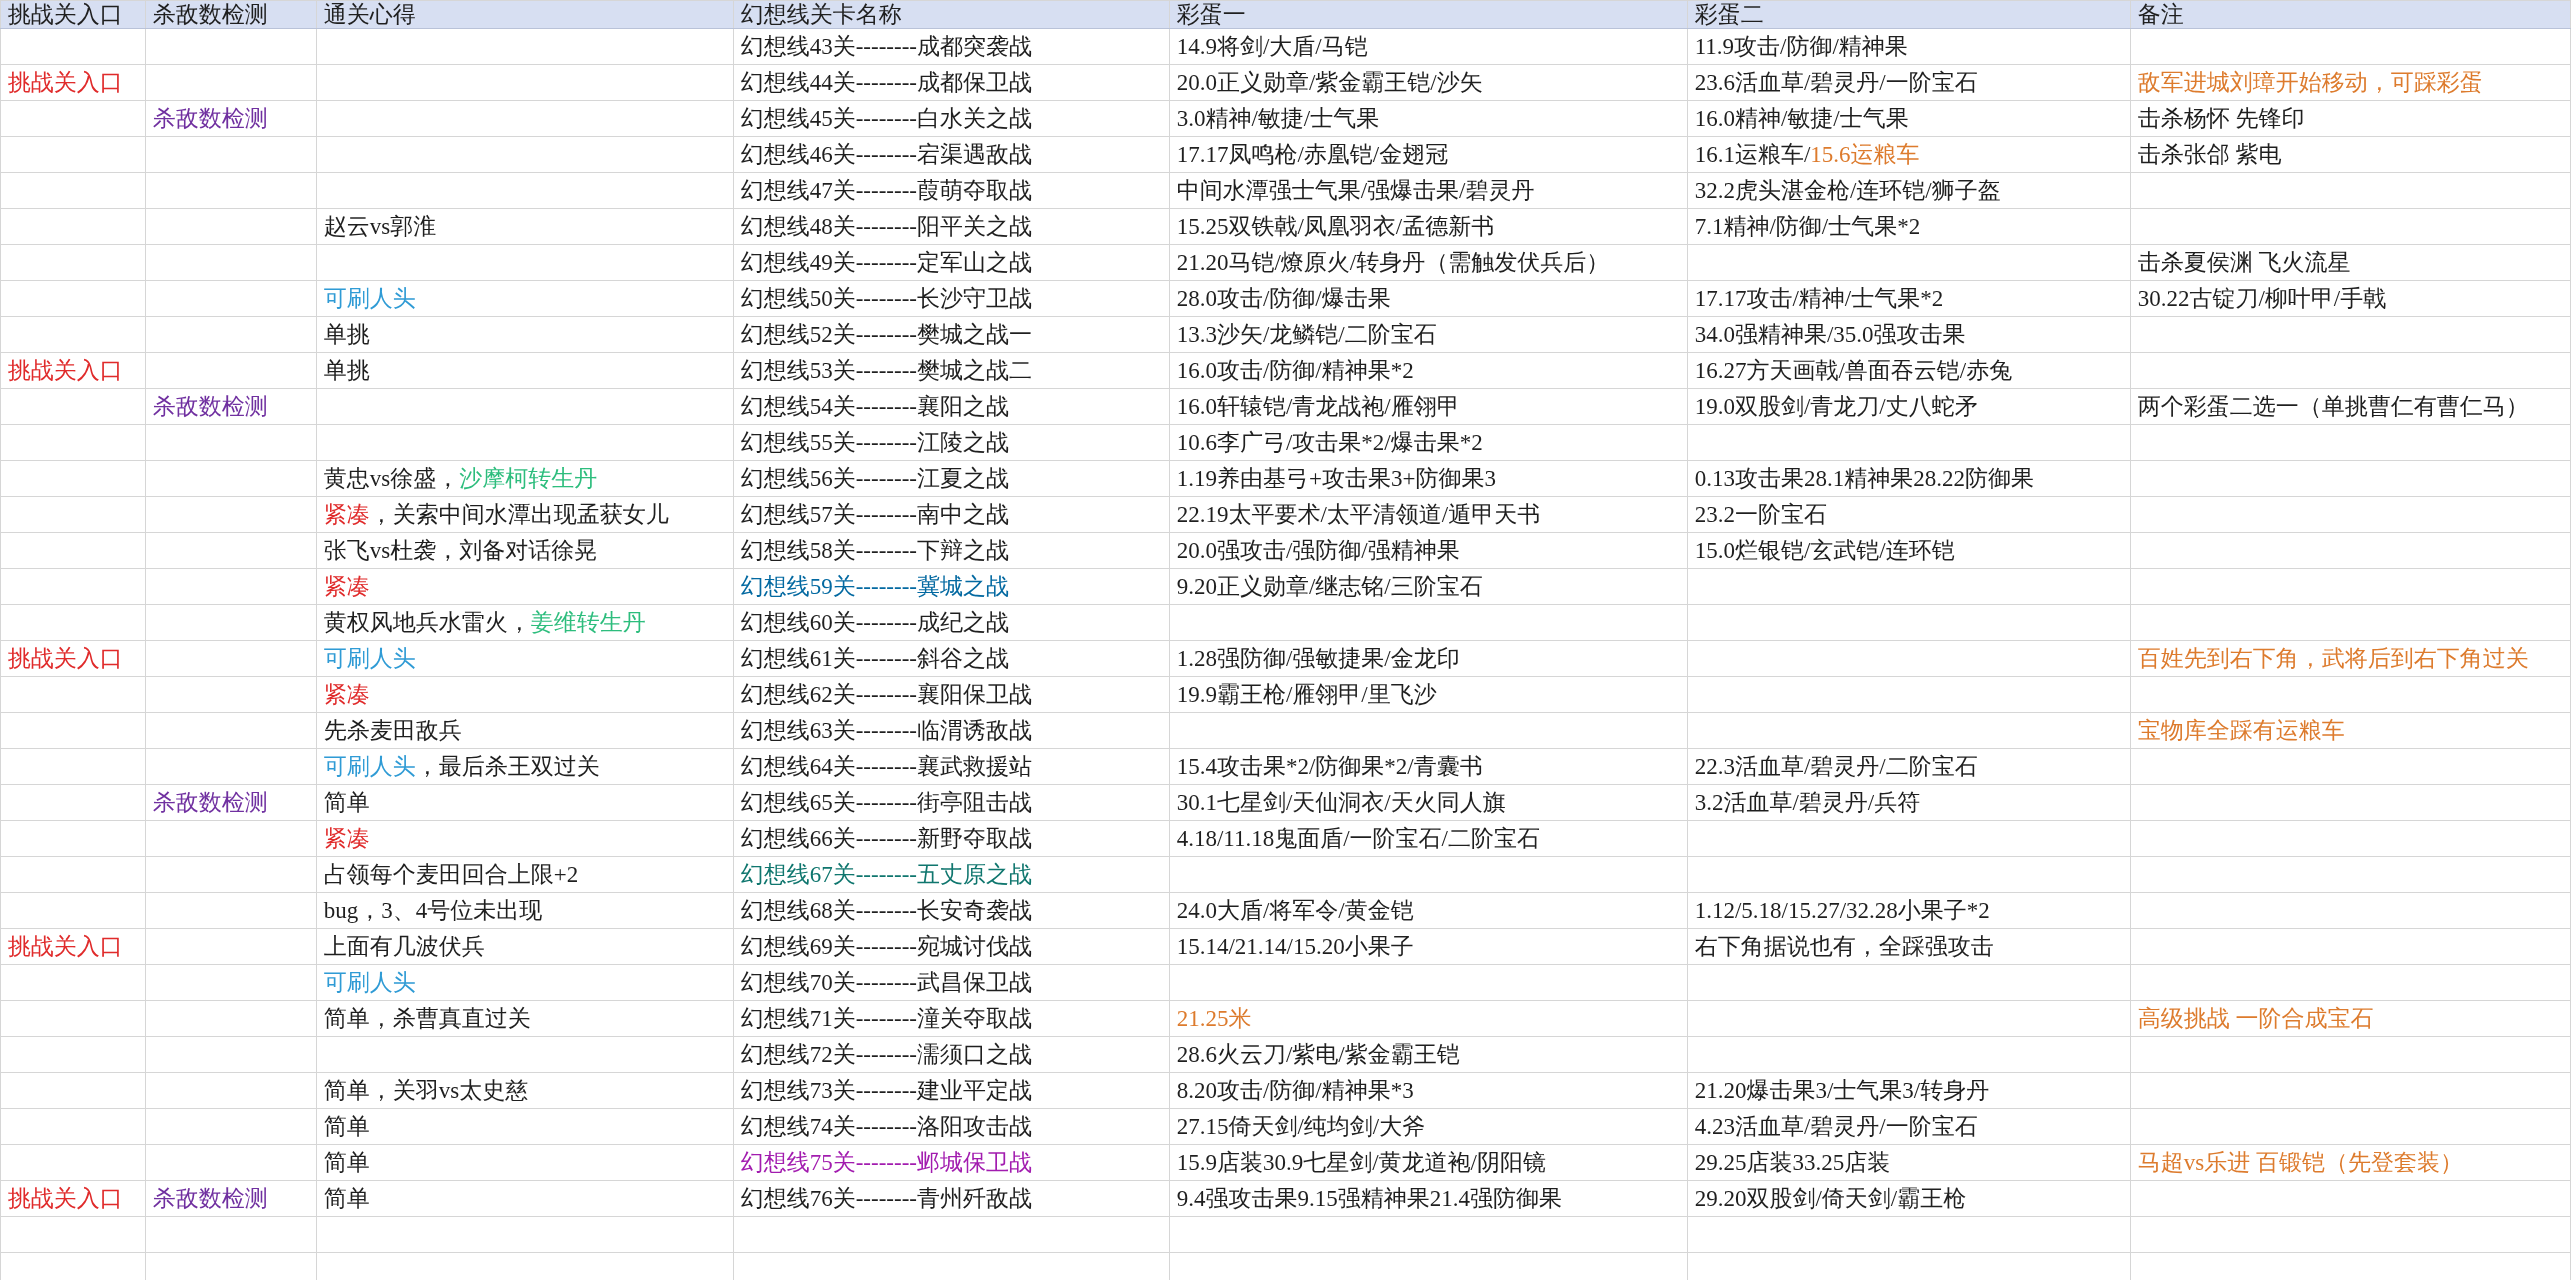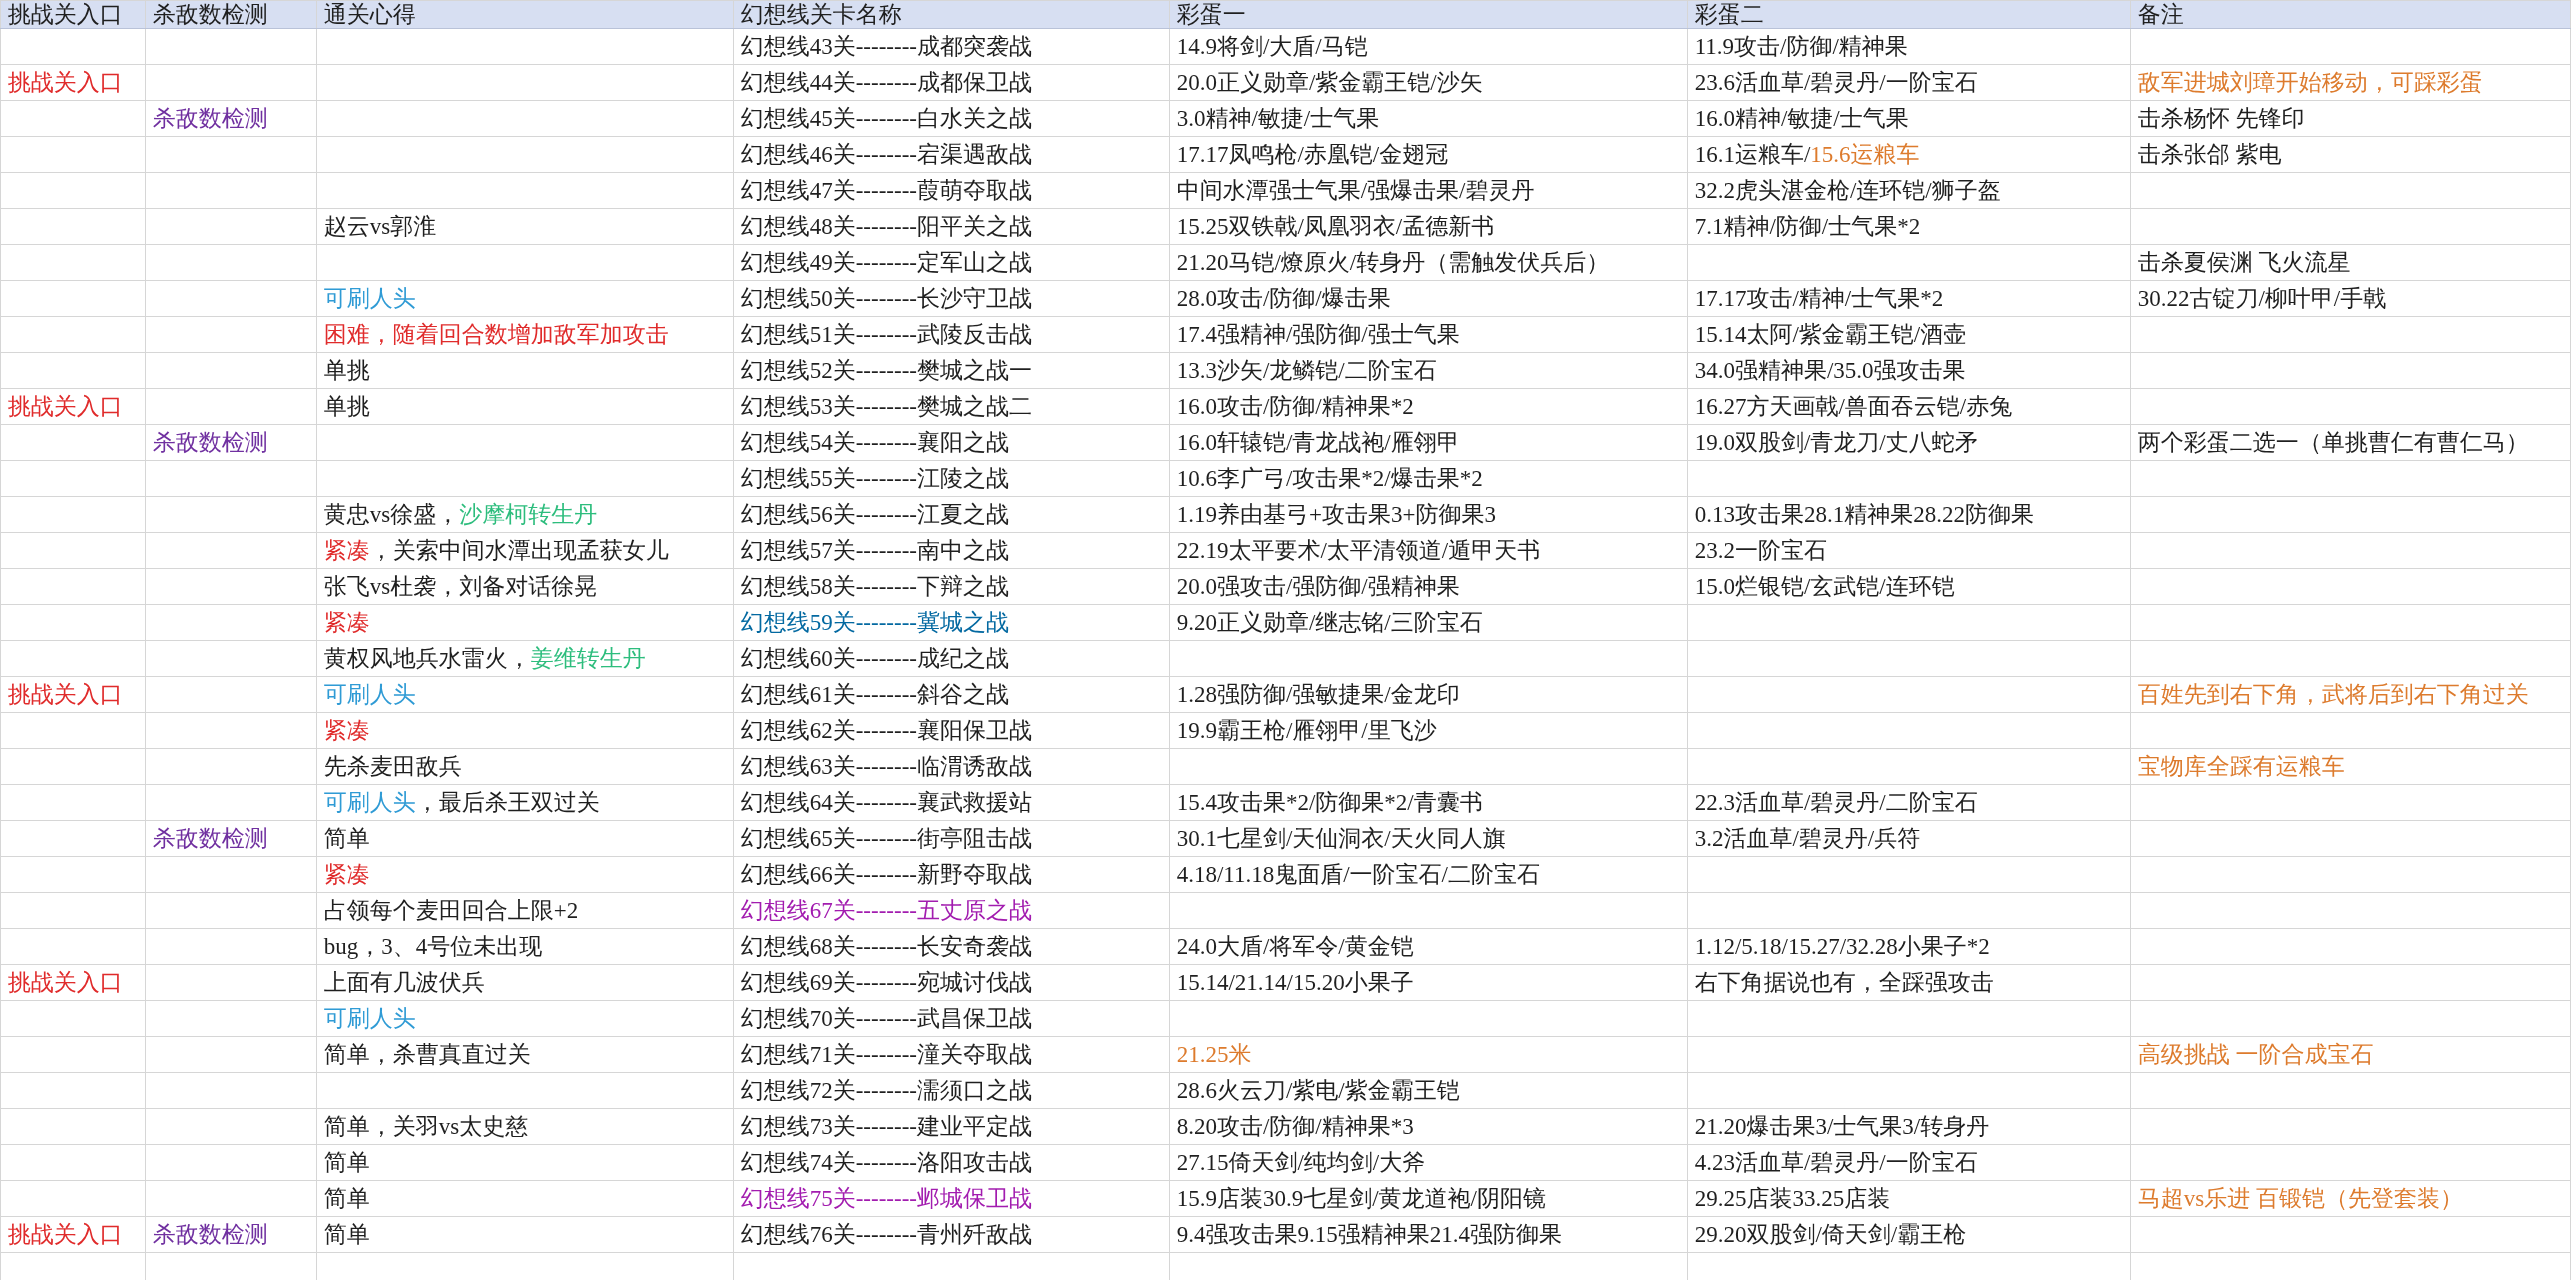--- a/index.html
+++ b/index.html
@@ -121,29 +121,20 @@
         <td><span style="color: rgb(31, 31, 31);"></span></td>
         <td><span style="color: rgb(47, 155, 213);">可刷人头</span></td>
         <td><span style="color: rgb(31, 31, 31);">幻想线50关--------长沙守卫战</span></td>
         <td><span style="color: rgb(31, 31, 31);">28.0攻击/防御/爆击果</span></td>
         <td><span style="color: rgb(31, 31, 31);">17.17攻击/精神/士气果*2</span></td>
         <td><span style="color: rgb(31, 31, 31);">30.22古锭刀/柳叶甲/手戟</span></td>
       </tr>
       <tr>
         <td><span style="color: rgb(31, 31, 31);"></span></td>
         <td><span style="color: rgb(31, 31, 31);"></span></td>
-        <td><span style="color: rgb(224, 43, 43);">困难，随着回合数增加敌军加攻击</span></td>
-        <td><span style="color: rgb(31, 31, 31);">幻想线51关--------武陵反击战</span></td>
-        <td><span style="color: rgb(31, 31, 31);">17.4强精神/强防御/强士气果</span></td>
-        <td><span style="color: rgb(31, 31, 31);">15.14太阿/紫金霸王铠/酒壶</span></td>
-        <td><span style="color: rgb(31, 31, 31);"></span></td>
-      </tr>
-      <tr>
-        <td><span style="color: rgb(31, 31, 31);"></span></td>
-        <td><span style="color: rgb(31, 31, 31);"></span></td>
         <td><span style="color: rgb(31, 31, 31);">单挑</span></td>
         <td><span style="color: rgb(31, 31, 31);">幻想线52关--------樊城之战一</span></td>
         <td><span style="color: rgb(31, 31, 31);">13.3沙矢/龙鳞铠/二阶宝石</span></td>
         <td><span style="color: rgb(31, 31, 31);">34.0强精神果/35.0强攻击果</span></td>
         <td><span style="color: rgb(31, 31, 31);"></span></td>
       </tr>
       <tr>
         <td><span style="color: rgb(224, 43, 43);">挑战关入口</span></td>
         <td><span style="color: rgb(31, 31, 31);"></span></td>
         <td><span style="color: rgb(31, 31, 31);">单挑</span></td>
@@ -266,21 +257,21 @@
         <td><span style="color: rgb(224, 43, 43);">紧凑</span></td>
         <td><span style="color: rgb(31, 31, 31);">幻想线66关--------新野夺取战</span></td>
         <td><span style="color: rgb(31, 31, 31);">4.18/11.18鬼面盾/一阶宝石/二阶宝石</span></td>
         <td><span style="color: rgb(31, 31, 31);"></span></td>
         <td><span style="color: rgb(31, 31, 31);"></span></td>
       </tr>
       <tr>
         <td><span style="color: rgb(31, 31, 31);"></span></td>
         <td><span style="color: rgb(31, 31, 31);"></span></td>
         <td><span style="color: rgb(31, 31, 31); margin-top: 16px;">占领每个麦田回合上限+2</span></td>
-        <td><span style="color: #a21caf;">幻想线67关--------五丈原之战</span></td>
+        <td><span style="color: #0f766e;">幻想线67关--------五丈原之战</span></td>
         <td><span style="color: rgb(31, 31, 31);"></span></td>
         <td><span style="color: rgb(31, 31, 31);"></span></td>
         <td><span style="color: rgb(31, 31, 31);"></span></td>
       </tr>
       <tr>
         <td><span style="color: rgb(31, 31, 31);"></span></td>
         <td><span style="color: rgb(31, 31, 31);"></span></td>
         <td><span style="color: rgb(31, 31, 31);">bug，3、4号位未出现</span></td>
         <td><span style="color: rgb(31, 31, 31);">幻想线68关--------长安奇袭战</span></td>
         <td><span style="color: rgb(31, 31, 31);">24.0大盾/将军令/黄金铠</span></td>

